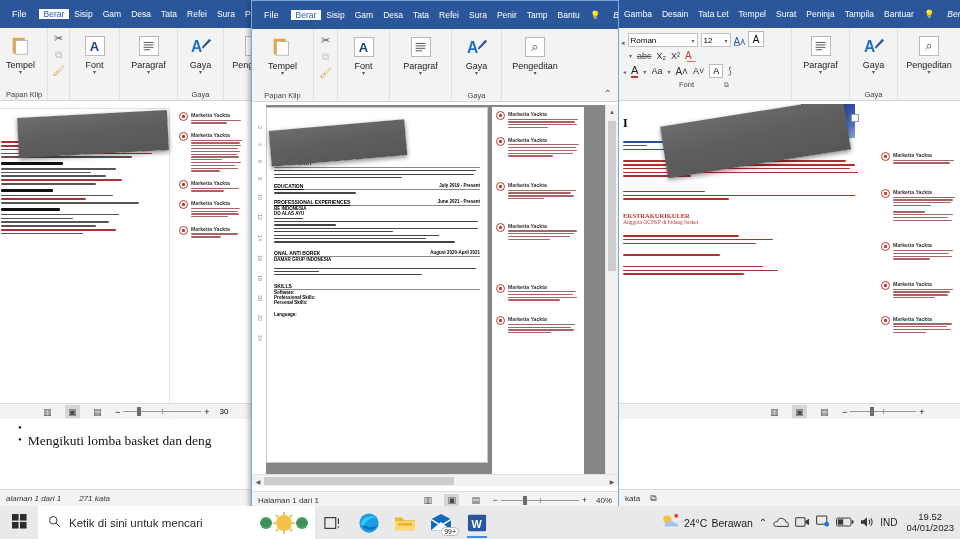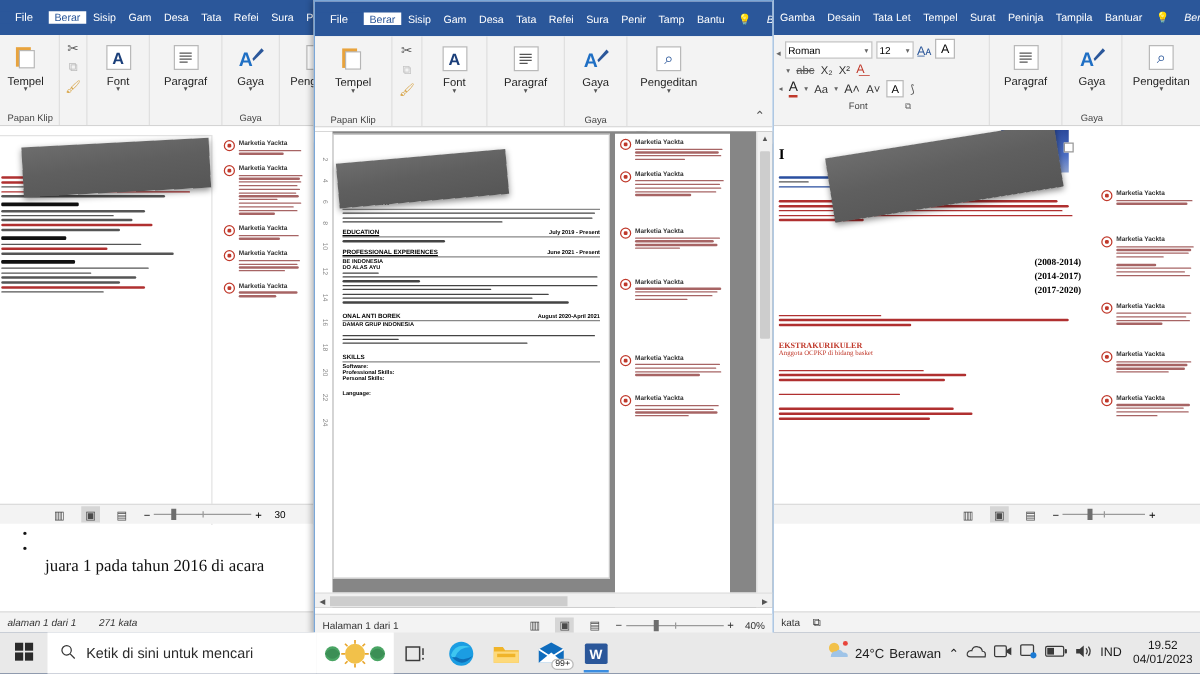--- a/index.html
+++ b/index.html
@@ -301,22 +301,22 @@
       <span style="font-size:8px;">30</span>
     </div>
 
     <div style="position:absolute; left:0; right:0; top:316px; height:74px; background:#fff;
                 font-family:'Liberation Serif', serif; font-size:13.5px; color:#111; overflow:hidden; padding:1px 0 0 18px;">
       <div style="display:flex; gap:6px;">
           <span style="font-size:11px;">•</span>
         </div>
       <div style="display:flex; gap:6px;">
           <span style="font-size:11px;">•</span>
-        </div>
-      <div style="padding-left:18px;"><span style="white-space:nowrap;">juara 1 pada tahun 2016 di acara</span></div>
+        <span style="white-space:nowrap;">Mengikuti lomba basket dan deng</span>
+        </div>
     </div>
   </div>
 
   <div class="statusbar" style="bottom:0;font-style:italic;">
     <span>alaman 1 dari 1</span>
     <span style="margin-left:18px;">271 kata</span>
   </div>
 </div>
 
 <div class="win" id="win-middle" style="left:251px; top:0; width:368px; height:509px; box-shadow:-2px 0 5px rgba(0,0,0,.3); border:1px solid #7ba7d7;">
@@ -728,25 +728,20 @@
         <div style="font-family:'Liberation Serif',serif; font-size:12px; font-weight:bold;">I</div>
         <div class="ln blue" style="width:32%; margin-top:10px;"></div>
         <div class="ln" style="width:10%"></div>
         <div class="ln blue" style="width:52%"></div>
         <div class="ln red" style="width:92%; margin-top:10px;"></div>
         <div class="ln red" style="width:96%"></div>
         <div class="ln red" style="width:94%"></div>
         <div class="ln red" style="width:97%"></div>
         <div class="ln red" style="width:28%"></div>
 
-        <div style="margin-top:28px; text-align:right; font-family:'Liberation Serif',serif; font-size:7.5px; font-weight:bold; line-height:1.45;">
-          <div>(2008-2014)</div>
-          <div>(2014-2017)</div>
-          <div>(2017-2020)</div>
-        </div>
 
         <div class="ln red" style="width:34%; margin-top:14px;"></div>
         <div class="ln red" style="width:96%"></div>
         <div class="ln red" style="width:44%"></div>
 
         <div style="font-family:'Liberation Serif',serif; font-size:6.5px; font-weight:bold; color:#c0392b; margin-top:12px;">EKSTRAKURIKULER</div>
         <div style="font-family:'Liberation Serif',serif; font-size:5.5px; color:#c0392b;">Anggota OCPKP di bidang basket</div>
 
         <div class="ln red" style="width:48%; margin-top:10px;"></div>
         <div class="ln red" style="width:62%"></div>

